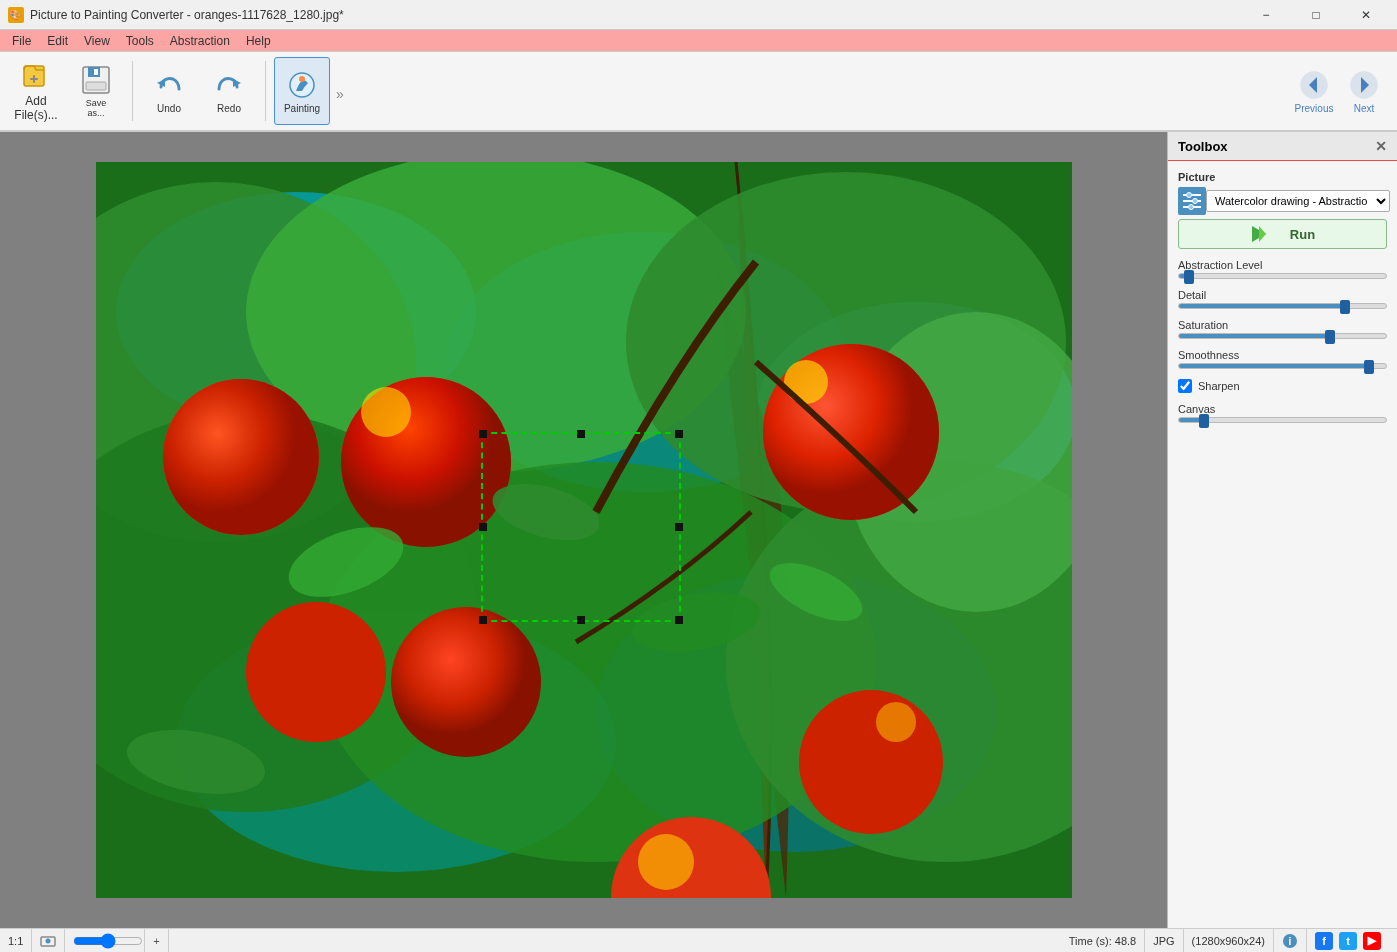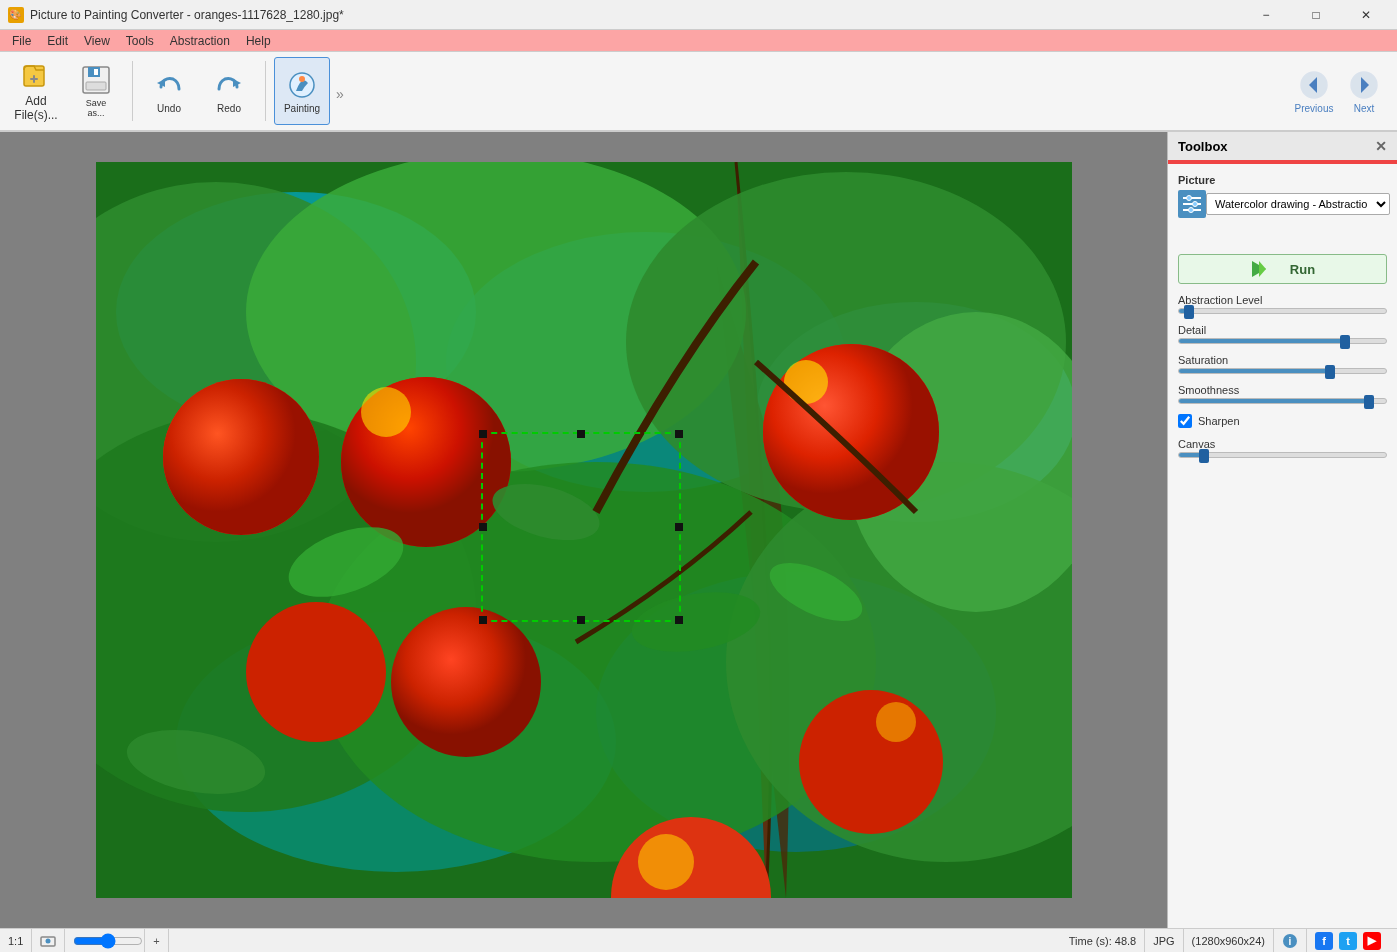--- a/index.html
+++ b/index.html
@@ -172,21 +172,21 @@
       padding: 0;
       display: flex;
       flex-direction: column;
     }
     #toolbox-header {
       background: #e8e8e8;
       padding: 6px 10px;
       display: flex;
       align-items: center;
       justify-content: space-between;
-      border-bottom: 4px solid #ef4444;
+      border-bottom: 1px solid #ef4444;
       font-weight: bold;
       font-size: 13px;
     }
     #toolbox-body {
       padding: 10px;
       display: flex;
       flex-direction: column;
       gap: 10px;
     }
     .toolbox-section {
@@ -227,21 +227,20 @@
       border-radius: 3px;
       padding: 5px;
       display: flex;
       align-items: center;
       justify-content: center;
       cursor: pointer;
       font-size: 13px;
       font-weight: bold;
       color: #336633;
       gap: 22px;
-      margin-top: 32px;
     }
 
     
     .slider-container {
       display: flex;
       flex-direction: column;
       gap: 2px;
     }
     .slider-label {
       font-size: 11px;

